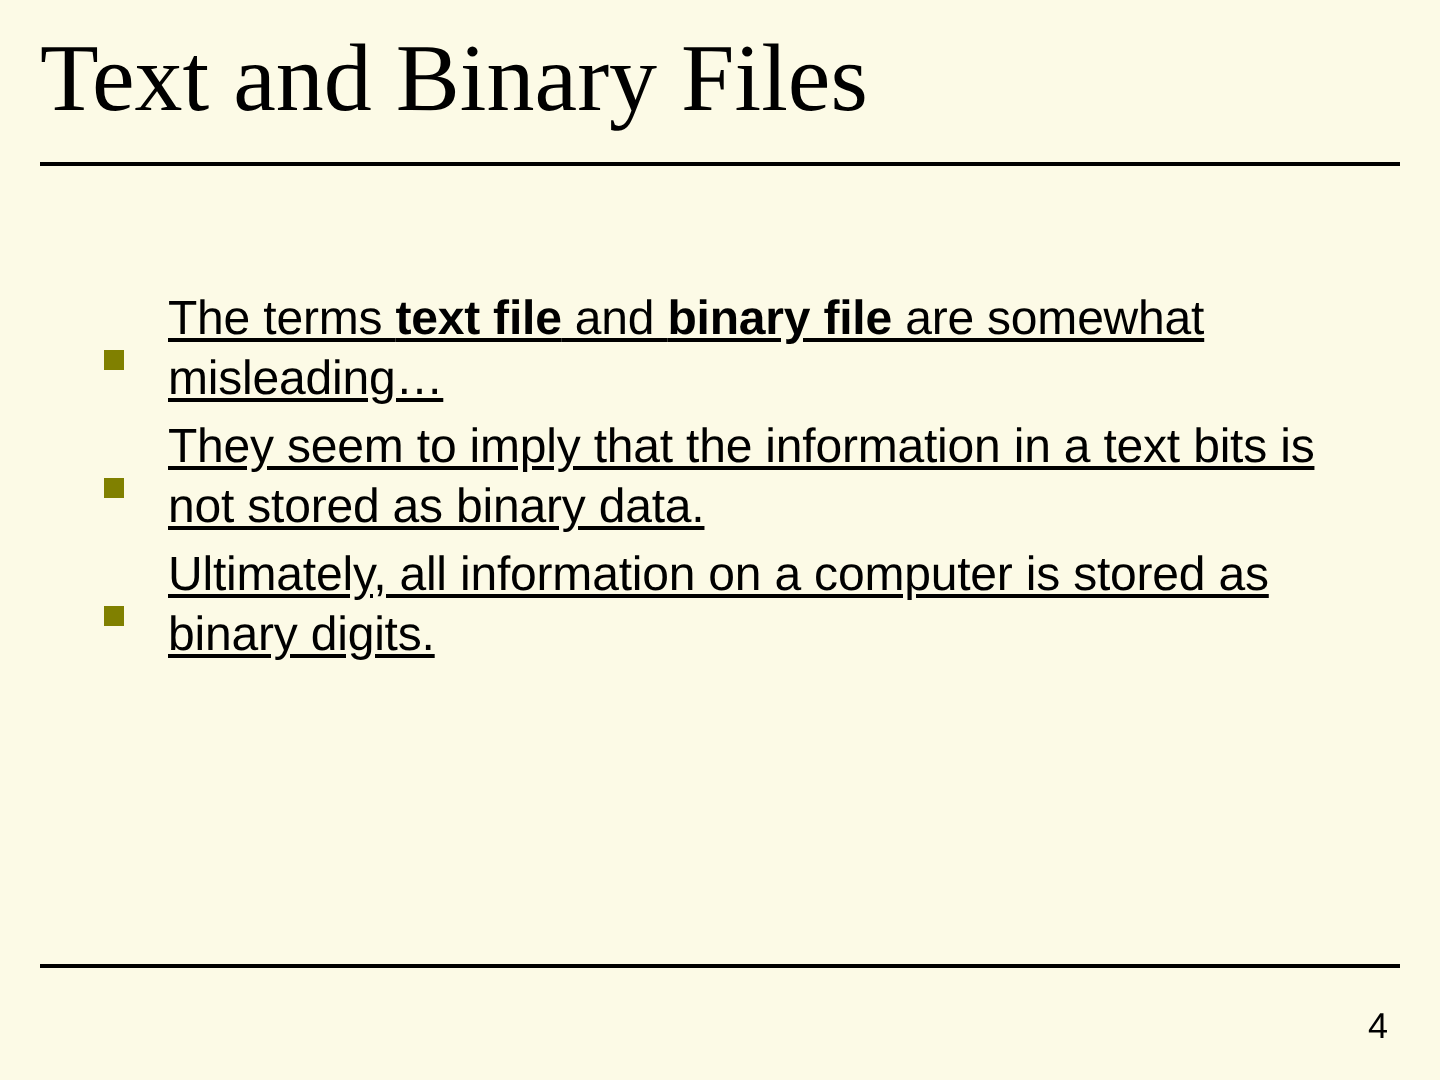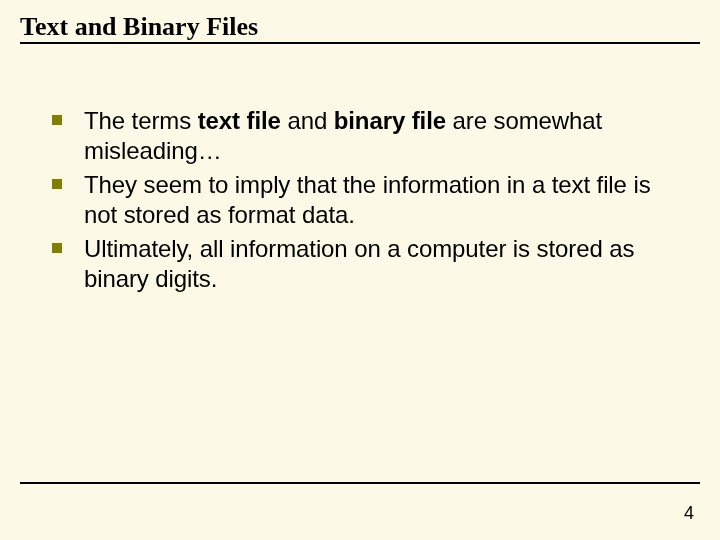--- a/index.html
+++ b/index.html
@@ -10,37 +10,38 @@
     overflow: hidden;
   }
   body {
     background: #fcfae6;
     font-family: "Arial", "Helvetica", sans-serif;
     color: #000;
     position: relative;
   }
   .title {
     font-family: "Times New Roman", Times, serif;
-    font-size: 26px;
-    font-weight: 700;
-    margin: 12px 0 0 20px;
+    font-size: 48px;
+    font-weight: 400;
+    margin: 12px 0 14px 20px;
     color: #000;
   }
   .title-underline {
     border: none;
     border-top: 2px solid #000;
     margin: 0 20px 0 20px;
   }
   .content {
     margin: 62px 40px 0 52px;
   }
   .bullet-row {
     display: flex;
-    align-items: flex-start;
+    align-items: center;
     margin-bottom: 4px;
+    text-decoration: underline;
   }
   .square {
     width: 10px;
     height: 10px;
     background: #808000;
     flex: 0 0 10px;
     margin-top: 9px;
     margin-right: 22px;
   }
   .bullet-text {
@@ -77,21 +78,21 @@
 
   <div class="bullet-row">
     <div class="square"></div>
     <div class="bullet-text">
       <span>The terms </span><span class="bold">text file</span><span> and </span><span class="bold">binary file</span><span> are somewhat misleading…</span>
     </div>
   </div>
 
   <div class="bullet-row">
     <div class="square"></div>
-    <div class="bullet-text">They seem to imply that the information in a text file is not stored as format data.</div>
+    <div class="bullet-text">They seem to imply that the information in a text bits is not stored as binary data.</div>
   </div>
 
   <div class="bullet-row">
     <div class="square"></div>
     <div class="bullet-text">Ultimately, all information on a computer is stored as binary digits.</div>
   </div>
 
 
 </div>
 

